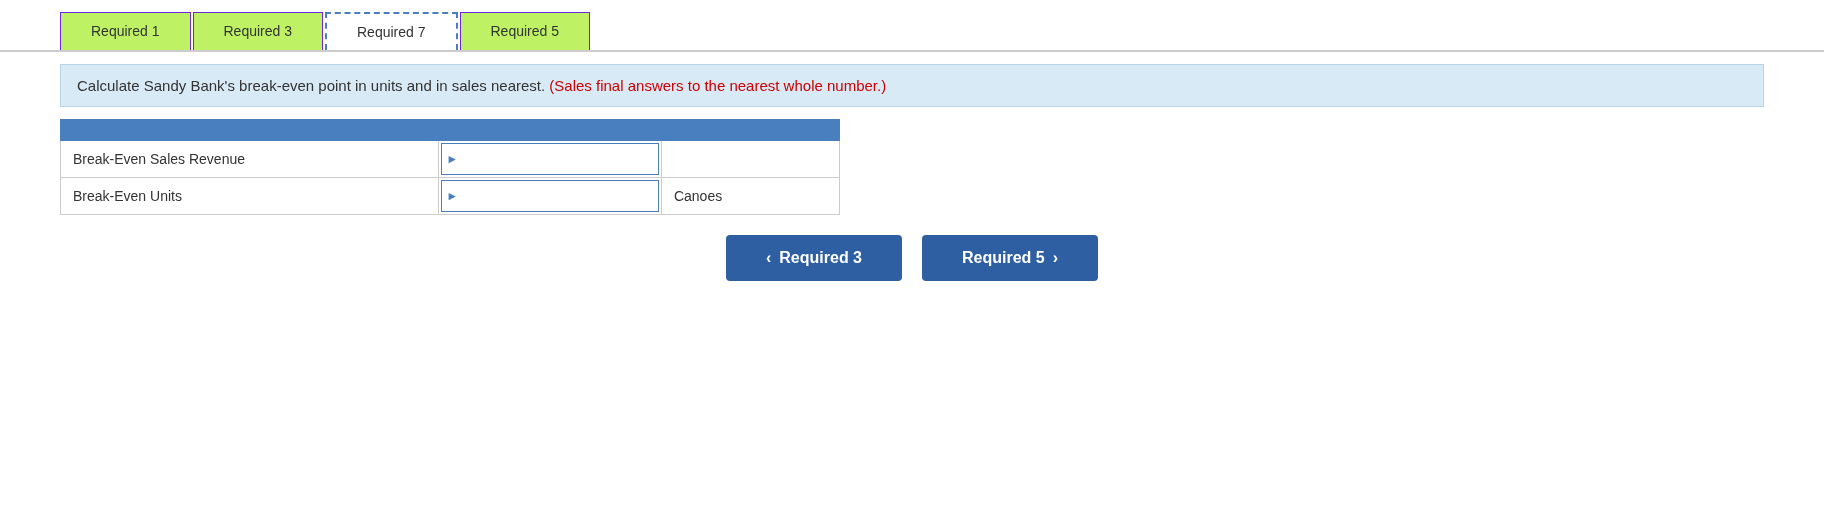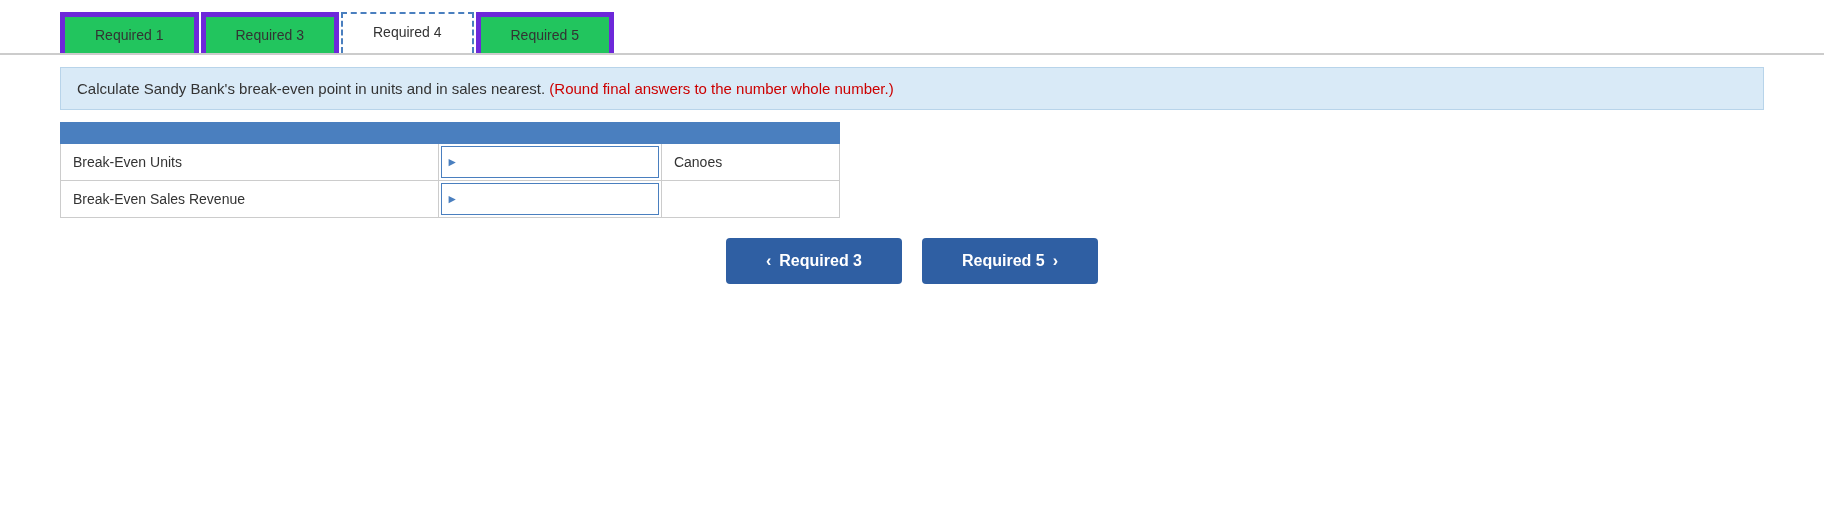--- a/index.html
+++ b/index.html
@@ -27,22 +27,22 @@
     .tabs-container {
       display: flex;
       flex-direction: row;
       border-bottom: 2px solid #ccc;
       padding: 12px 60px 0 60px;
       background: #fff;
     }
 
     .tab {
       padding: 10px 30px;
-      border: 5px solid #6d28d9;
-      background: #22c55e;
+      border: 1px solid #6d28d9;
+      background: #bef264;
       cursor: pointer;
       font-size: 14px;
       color: #333;
       margin-right: 2px;
       white-space: nowrap;
     }
 
     .tab.active {
       border: 2px dashed #4a7fbf;
       border-bottom: none;
@@ -173,62 +173,62 @@
 <div class="page-container">
 
   <div class="tabs-container">
     <div class="tab">
       <span>Required 1</span>
     </div>
     <div class="tab">
       <span>Required 3</span>
     </div>
     <div class="tab active">
-      <span>Required 4</span>
+      <span>Required 7</span>
     </div>
     <div class="tab">
       <span>Required 5</span>
     </div>
   </div>
 
   <div class="instruction-bar">
     <span>Calculate Sandy Bank's break-even point in units and in sales nearest.</span>
-    <span class="highlight">(Round final answers to the number whole number.)</span>
+    <span class="highlight">(Sales final answers to the nearest whole number.)</span>
   </div>
 
   <div class="table-wrapper">
     <table class="data-table">
       <thead>
         <tr>
           <th></th>
           <th></th>
           <th></th>
         </tr>
       </thead>
       <tbody>
         <tr>
+          <td class="label-cell">Break-Even Sales Revenue</td>
+          <td class="input-cell">
+            <div class="input-with-arrow">
+              <span class="arrow-indicator">►</span>
+              <input type="text" value="" style="">
+            </div>
+          </td>
+          <td class="unit-cell"></td>
+        </tr>
+        <tr>
           <td class="label-cell">Break-Even Units</td>
           <td class="input-cell">
             <div class="input-with-arrow">
               <span class="arrow-indicator">►</span>
               <input type="text" value="" style="">
             </div>
           </td>
           <td class="unit-cell">Canoes</td>
         </tr>
-        <tr>
-          <td class="label-cell">Break-Even Sales Revenue</td>
-          <td class="input-cell">
-            <div class="input-with-arrow">
-              <span class="arrow-indicator">►</span>
-              <input type="text" value="" style="">
-            </div>
-          </td>
-          <td class="unit-cell"></td>
-        </tr>
       </tbody>
     </table>
   </div>
 
   <div class="nav-buttons">
     <button class="nav-btn">
       <span class="chevron">‹</span>
       <span>Required 3</span>
     </button>
     <button class="nav-btn">

